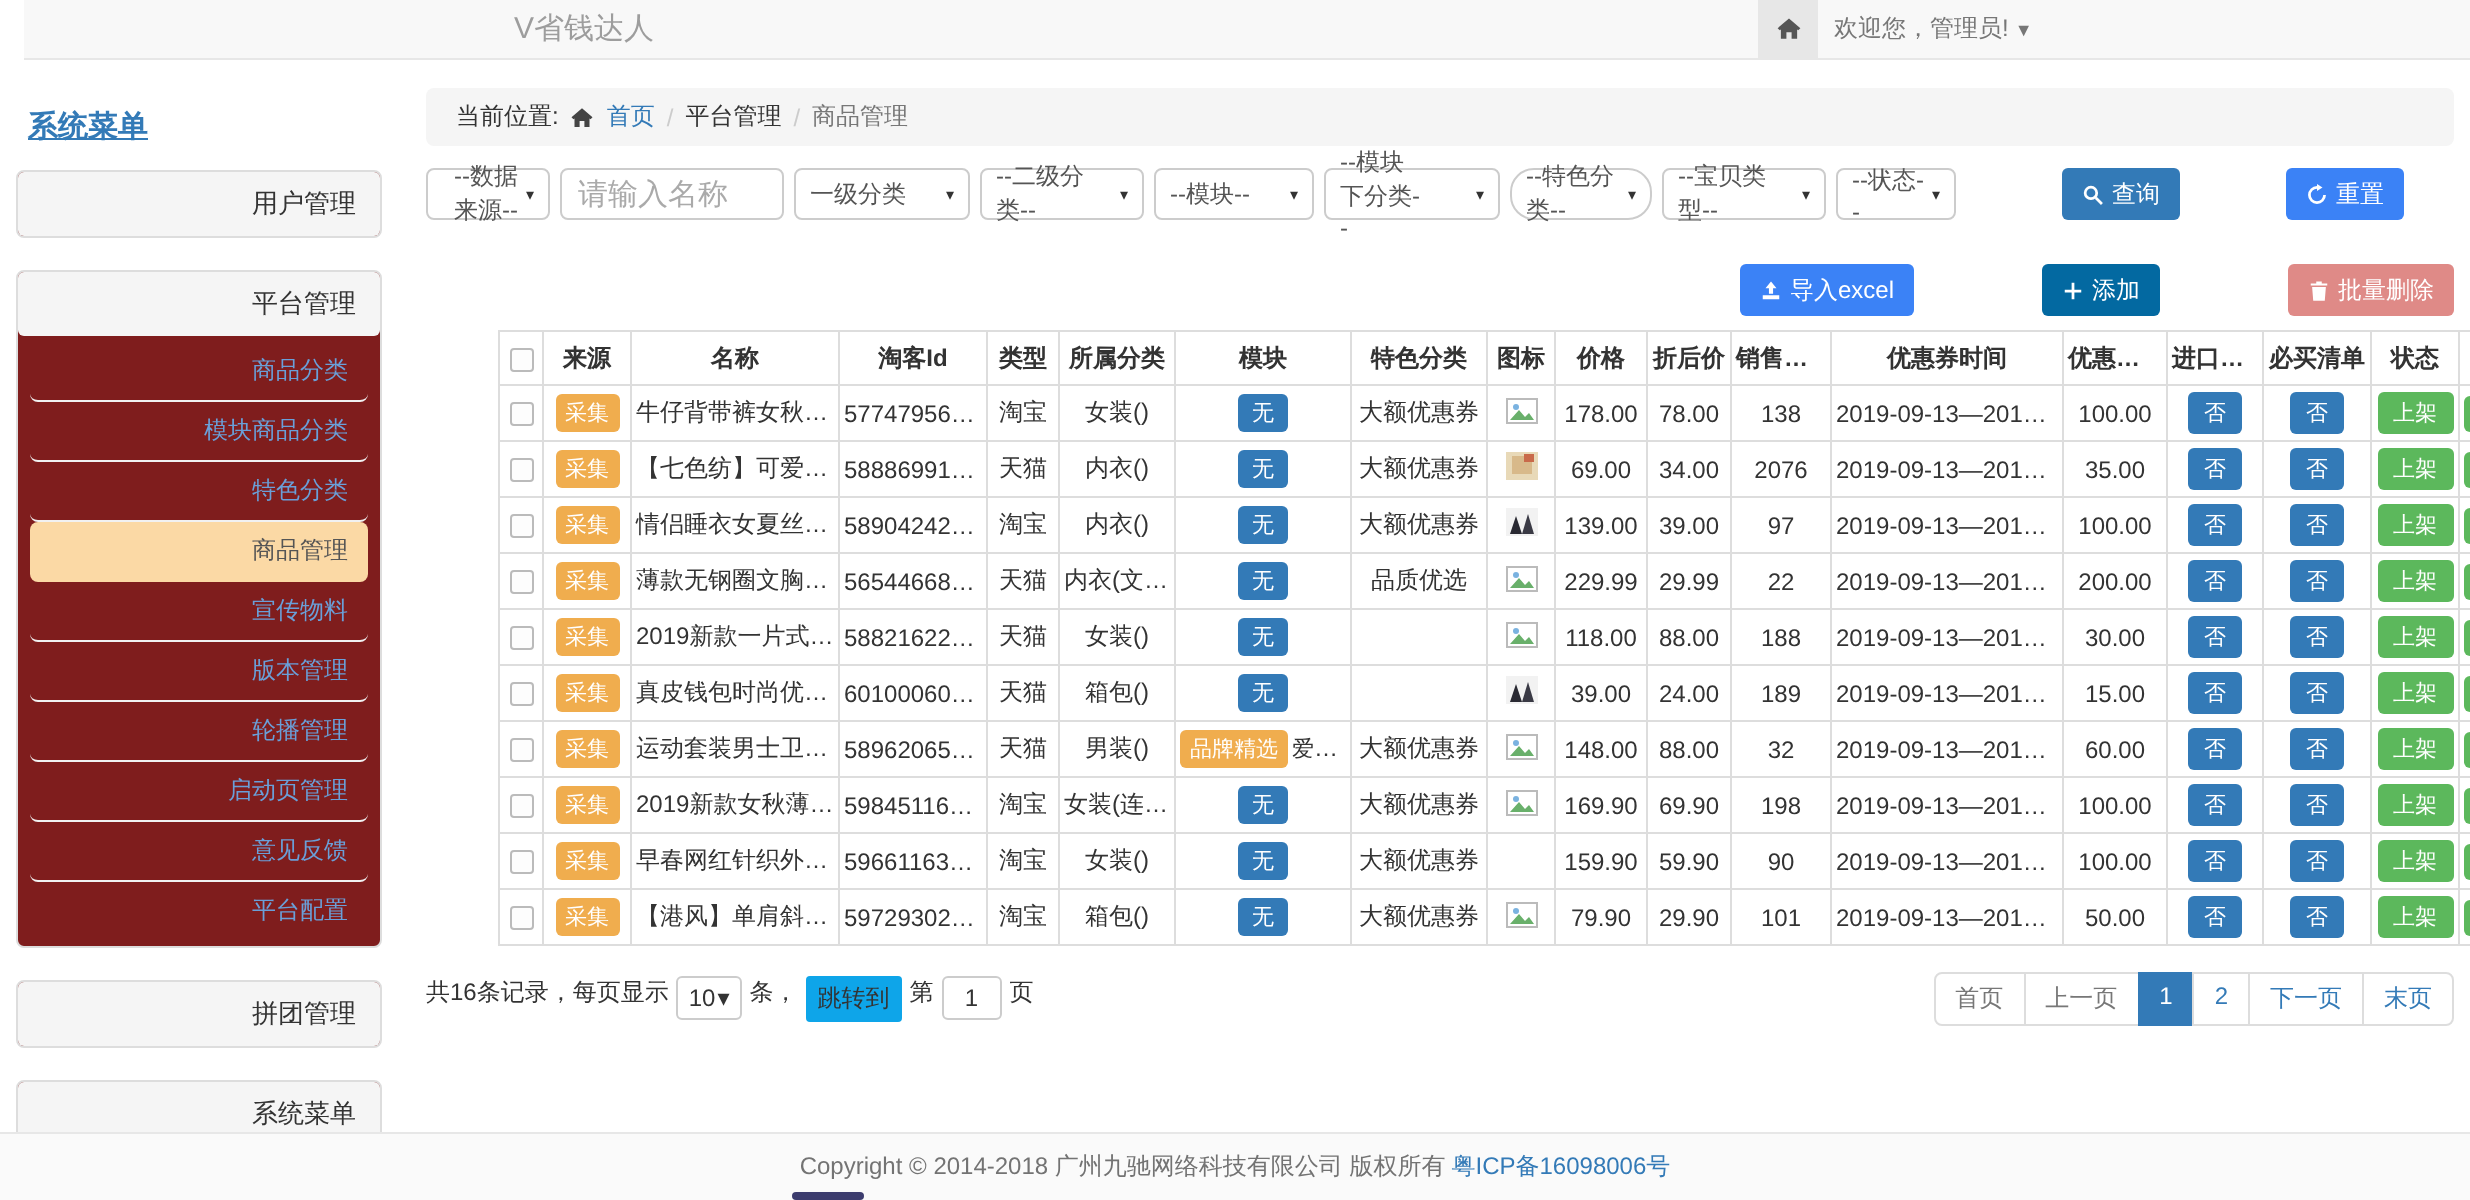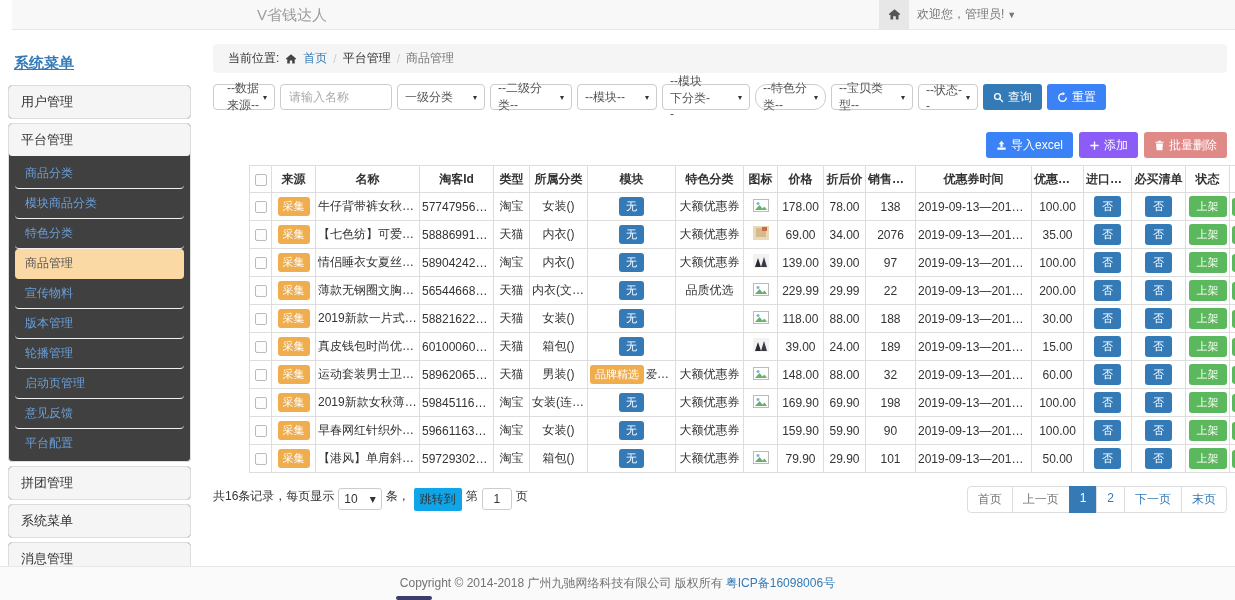--- a/index.html
+++ b/index.html
@@ -12,65 +12,65 @@
   .topbar { position:absolute; top:0; left:12px; width:1235px; height:30px;
     background:#f8f8f8; border-bottom:1px solid #e7e7e7; }
   .brand { position:absolute; left:245px; top:0; line-height:29px; font-size:15px; color:#9d9d9d; }
   .home-box { position:absolute; left:867px; top:0; width:30px; height:29px; background:#e7e7e7;
     display:flex; align-items:center; justify-content:center; cursor:pointer; }
   .welcome { position:absolute; left:905px; top:0; line-height:29px; font-size:12px; color:#777; cursor:pointer; }
   .caret-down { font-size:9px; color:#777; margin-left:3px; }
   
   .sidebar { position:absolute; left:8px; top:44px; width:183px; height:522px; overflow:hidden; }
   .sidebar-title { color:#337ab7; font-weight:bold; font-size:15px; padding:10px 6px 12px;text-decoration:underline; }
-  .panel { border:1px solid #ddd; border-radius:4px; margin-bottom:4px; background:#404040; }
+  .panel { border:1px solid #ddd; border-radius:4px; margin-bottom:16px; background:#7f1d1d;text-align:right; }
   .panel-heading { background:#f5f5f5; padding:7px 12px; font-size:13px; color:#333; cursor:pointer; border-radius:3px; }
   .sub-list { padding:3px 6px; }
   .sub-item { padding:6px 10px; font-size:12px; color:#6a9fd8; border-bottom:1px solid #f1f1f1; cursor:pointer; border-radius:4px; }
   .sub-item:last-child { border-bottom:none; }
   .sub-item.active { background:#fbd9a5; color:#555; border-bottom-color:transparent; }
   
   .main { position:absolute; left:213px; top:44px; width:1014px; }
   .breadcrumb { background:#f5f5f5; border-radius:4px; padding:6px 15px; font-size:12px;
     display:flex; align-items:center; gap:6px; color:#333; }
   .breadcrumb .home-link { color:#337ab7; cursor:pointer; }
   .breadcrumb .sep { color:#ccc; }
   .breadcrumb .muted { color:#777; }
   .filters { display:flex; gap:5px; margin-top:11px; height:26px; align-items:center; }
   .sel { border:1px solid #ccc; border-radius:4px; background:#fff; font-size:12px; color:#555; height:26px;
     display:flex; align-items:center; justify-content:space-between; padding:0 7px; cursor:pointer; flex:none; }
   .sel .sel-caret { font-size:8px; color:#333; margin-left:4px; }
-  .txt-input { border:1px solid #ccc; border-radius:4px; height:26px; padding:0 8px; font-size:12px; color:#555; width:112px; flex:none;font-family:Liberation Serif, serif; }
+  .txt-input { border:1px solid #ccc; border-radius:4px; height:26px; padding:0 8px; font-size:15px; color:#555; width:112px; flex:none; }
   .txt-input::placeholder { color:#aaa; }
   .btn { border:none; border-radius:3px; color:#fff; font-size:12px; height:26px; padding:0 10px;
-    display:inline-flex; align-items:center; gap:4px; cursor:pointer; flex:none; }
+    display:inline-flex; align-items:center; gap:4px; cursor:pointer; flex:none;margin-left:48px; }
   .btn-primary { background:#337ab7; }
   .btn-info { background:#3b82f6; }
-  .btn-success { background:#8b5cf6; }
+  .btn-success { background:#0369a1; }
   .btn-danger-light { background:#df8a87; }
-  .toolbar { display:flex; justify-content:flex-end; gap:6px; margin-top:22px; }
+  .toolbar { display:flex; justify-content:flex-end; gap:16px; margin-top:22px; }
   
   .table-wrap { margin-top:7px; }
   table { width:100%; border-collapse:collapse; table-layout:fixed; font-size:12px;margin-left:36px; }
   th, td { border:1px solid #ddd; text-align:center; padding:3px 2px; overflow:hidden;
     white-space:nowrap; text-overflow:ellipsis; height:27px; vertical-align:middle; }
   th { font-weight:bold; color:#333; background:#fff; }
   .cb { display:inline-block; width:12px; height:12px; border:1px solid #bbb; border-radius:2px; background:#fdfdfd; vertical-align:middle; cursor:pointer; }
   .badge-orange { background:#f0ad4e; color:#fff; border-radius:3px; padding:2px 5px; font-size:11px; display:inline-block; }
   .badge-blue { background:#337ab7; color:#fff; border-radius:3px; padding:2px 7px; font-size:11px; display:inline-block; }
   .btn-mini { color:#fff; border-radius:3px; padding:3px 8px; font-size:11px; display:inline-block; cursor:pointer; }
   .bg-blue { background:#337ab7; } .bg-green { background:#5cb85c; }
   .op-btn { width:18px; height:18px; border-radius:3px; display:inline-flex; align-items:center; justify-content:center; cursor:pointer; vertical-align:middle; }
   .op-edit { background:#5cb85c; margin-right:2px; } .op-del { background:#d9534f; }
   .th-op { color:#337ab7; }
   .module-extra { font-size:11px; color:#333; margin-left:2px; }
   
   .pagination-row { display:flex; justify-content:space-between; align-items:center; margin-top:13px; font-size:12px; color:#333; }
   .pag-left { display:flex; align-items:flex-start; gap:4px; }
-  .mini-select { border:1px solid #ccc; border-radius:3px; height:22px; display:inline-flex; align-items:center; gap:12px; padding:0 5px; background:#fff; cursor:pointer; }
+  .mini-select { border:1px solid #ccc; border-radius:3px; height:22px; display:inline-flex; align-items:center; gap:1px; padding:0 5px; background:#fff; cursor:pointer; }
   .jump-chip { background:#0ea5e9; padding:3px 6px; border-radius:2px; cursor:pointer; }
   .jump-input { width:30px; height:22px; border:1px solid #ccc; border-radius:3px; text-align:center; font-size:12px; color:#333; }
   .pager { display:flex; }
   .page-btn { border:1px solid #ddd; background:#fff; padding:4px 10px; margin-left:-1px; cursor:pointer; color:#337ab7; }
   .page-btn.first { border-radius:4px 0 0 4px; margin-left:0; }
   .page-btn.last { border-radius:0 4px 4px 0; }
   .page-btn.disabled { color:#777; }
   .page-btn.active { background:#337ab7; border-color:#337ab7; color:#fff; }
   
   .footer { position:absolute; left:0; top:566px; width:1235px; height:34px; background:#fafafa;

